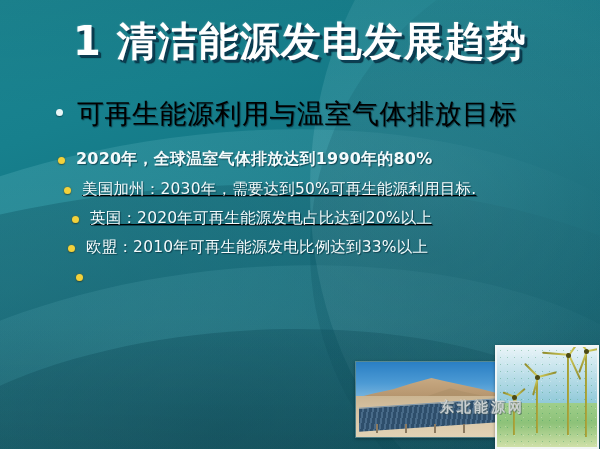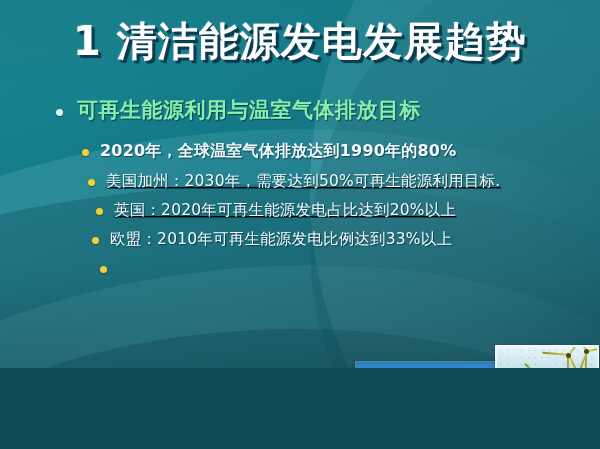--- a/index.html
+++ b/index.html
@@ -3,21 +3,21 @@
 <meta charset="utf-8">
 <style>
   html, body {
     margin: 0;
     padding: 0;
     background: #0d4a56;
   }
   .slide {
     position: relative;
     width: 600px;
-    height: 368px;
+    height: 449px;
     overflow: hidden;
     background: #14727f;
     font-family: "DejaVu Sans", "Liberation Sans", sans-serif;
   }
 
   
   .bg-base {
     position: absolute;
     inset: 0;
     background:
@@ -120,29 +120,29 @@
     flex: 0 0 auto;
     width: 7px;
     height: 7px;
     border-radius: 50%;
     background: #e8f6f7;
     margin-top: 13px;
     margin-right: 14px;
     box-shadow: 0 1px 1px rgba(4,40,52,0.55);
   }
   .lvl1 .txt {
-    color: #86efac;
-    font-size: 21px;
-    font-weight: bold;
+    color: #000000;
+    font-size: 27px;
+    font-weight: normal;
     letter-spacing: 0.5px;
     text-shadow: 1px 1px 1px rgba(5,45,58,0.75);
   }
 
   .lvl2-list {
-    padding-left: 82px;
+    padding-left: 58px;
     padding-right: 48px;
   }
   .lvl2 {
     display: flex;
     align-items: flex-start;
     margin-bottom: 7px;
   }
   .lvl2 .dot {
     flex: 0 0 auto;
     width: 7px;

